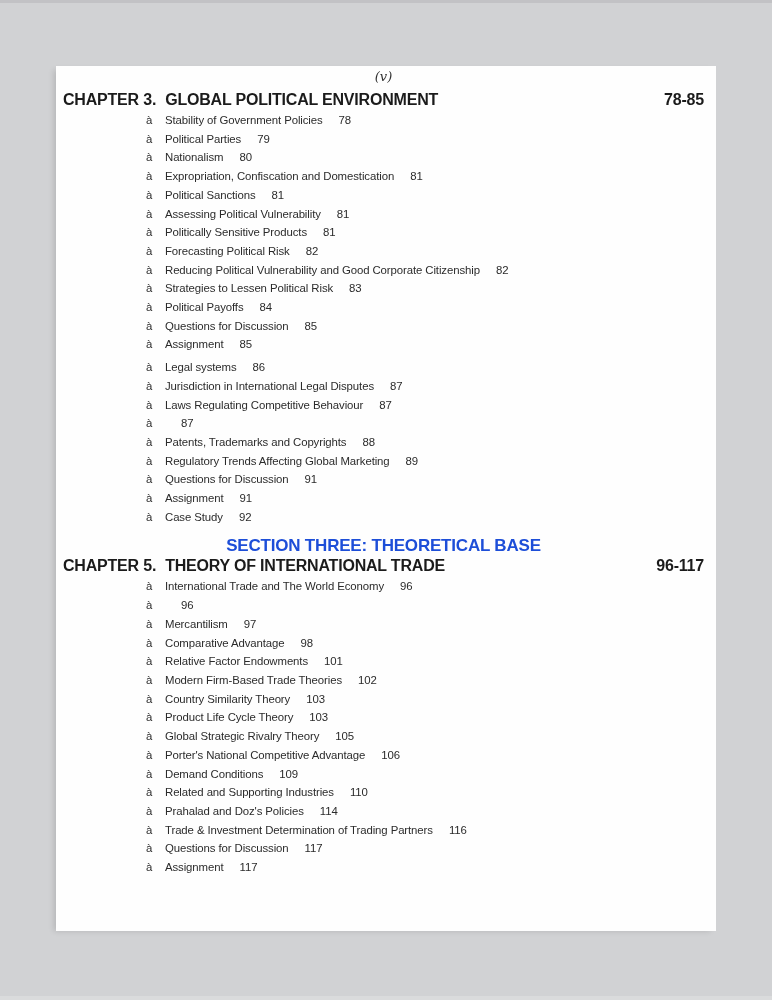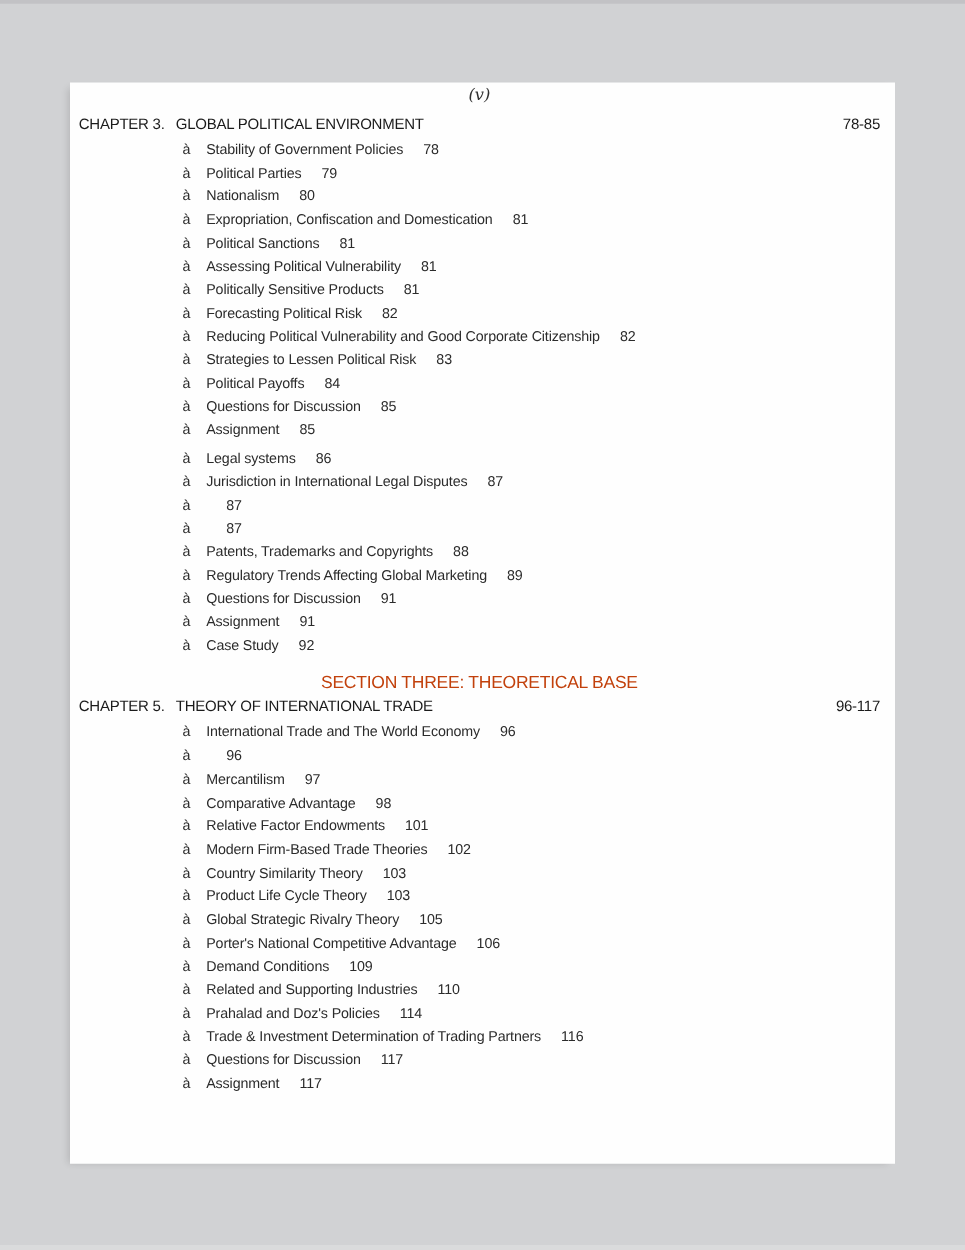--- a/index.html
+++ b/index.html
@@ -43,22 +43,22 @@
     font-family: "DejaVu Serif", "Liberation Serif", serif;
     font-style: italic;
     font-size: 13px;
     color: #303030;
     line-height: 16px;
   }
   .chapter-row {
     display: flex;
     justify-content: space-between;
     align-items: flex-end;
-    font-weight: normal;
-    font-size: 12px;
+    font-weight: bold;
+    font-size: 16px;
     letter-spacing: -0.2px;
     color: #1b1b1b;
     line-height: 15px;
   }
   .chapter-left { white-space: nowrap; }
   .chapter-number { margin-right: 9px; }
   .chapter-pages { white-space: nowrap; }
   .sec-0 { margin-top: 7px; }
   .sec-1 { margin-top: 18px; }
   .sec-2 { margin-top: 12px; }
@@ -75,24 +75,24 @@
   }
   .bullet {
     margin-left: 83px;
     width: 19px;
     flex: 0 0 19px;
     color: #2b2b2b;
   }
   .item-page { margin-left: 16px; }
   .section-heading {
     text-align: center;
-    font-weight: normal;
-    font-size: 14px;
+    font-weight: bold;
+    font-size: 17px;
     letter-spacing: -0.2px;
-    color: #c2410c;
+    color: #1d4ed8;
     line-height: 15px;
   }
 </style>
 </head>
 <body>
 
 <div class="top-edge"></div>
 <div class="page">
   <div class="content">
     <div class="folio">(v)</div>
@@ -174,20 +174,21 @@
             <span class="item-label">Legal systems</span>
             <span class="item-page">86</span>
           </div>
           <div class="toc-item">
             <span class="bullet">à</span>
             <span class="item-label">Jurisdiction in International Legal Disputes</span>
             <span class="item-page">87</span>
           </div>
           <div class="toc-item">
             <span class="bullet">à</span>
+            <span class="item-label">Laws Regulating Competitive Behaviour</span>
             <span class="item-page">87</span>
           </div>
           <div class="toc-item">
             <span class="bullet">à</span>
             <span class="item-page">87</span>
           </div>
           <div class="toc-item">
             <span class="bullet">à</span>
             <span class="item-label">Patents, Trademarks and Copyrights</span>
             <span class="item-page">88</span>

